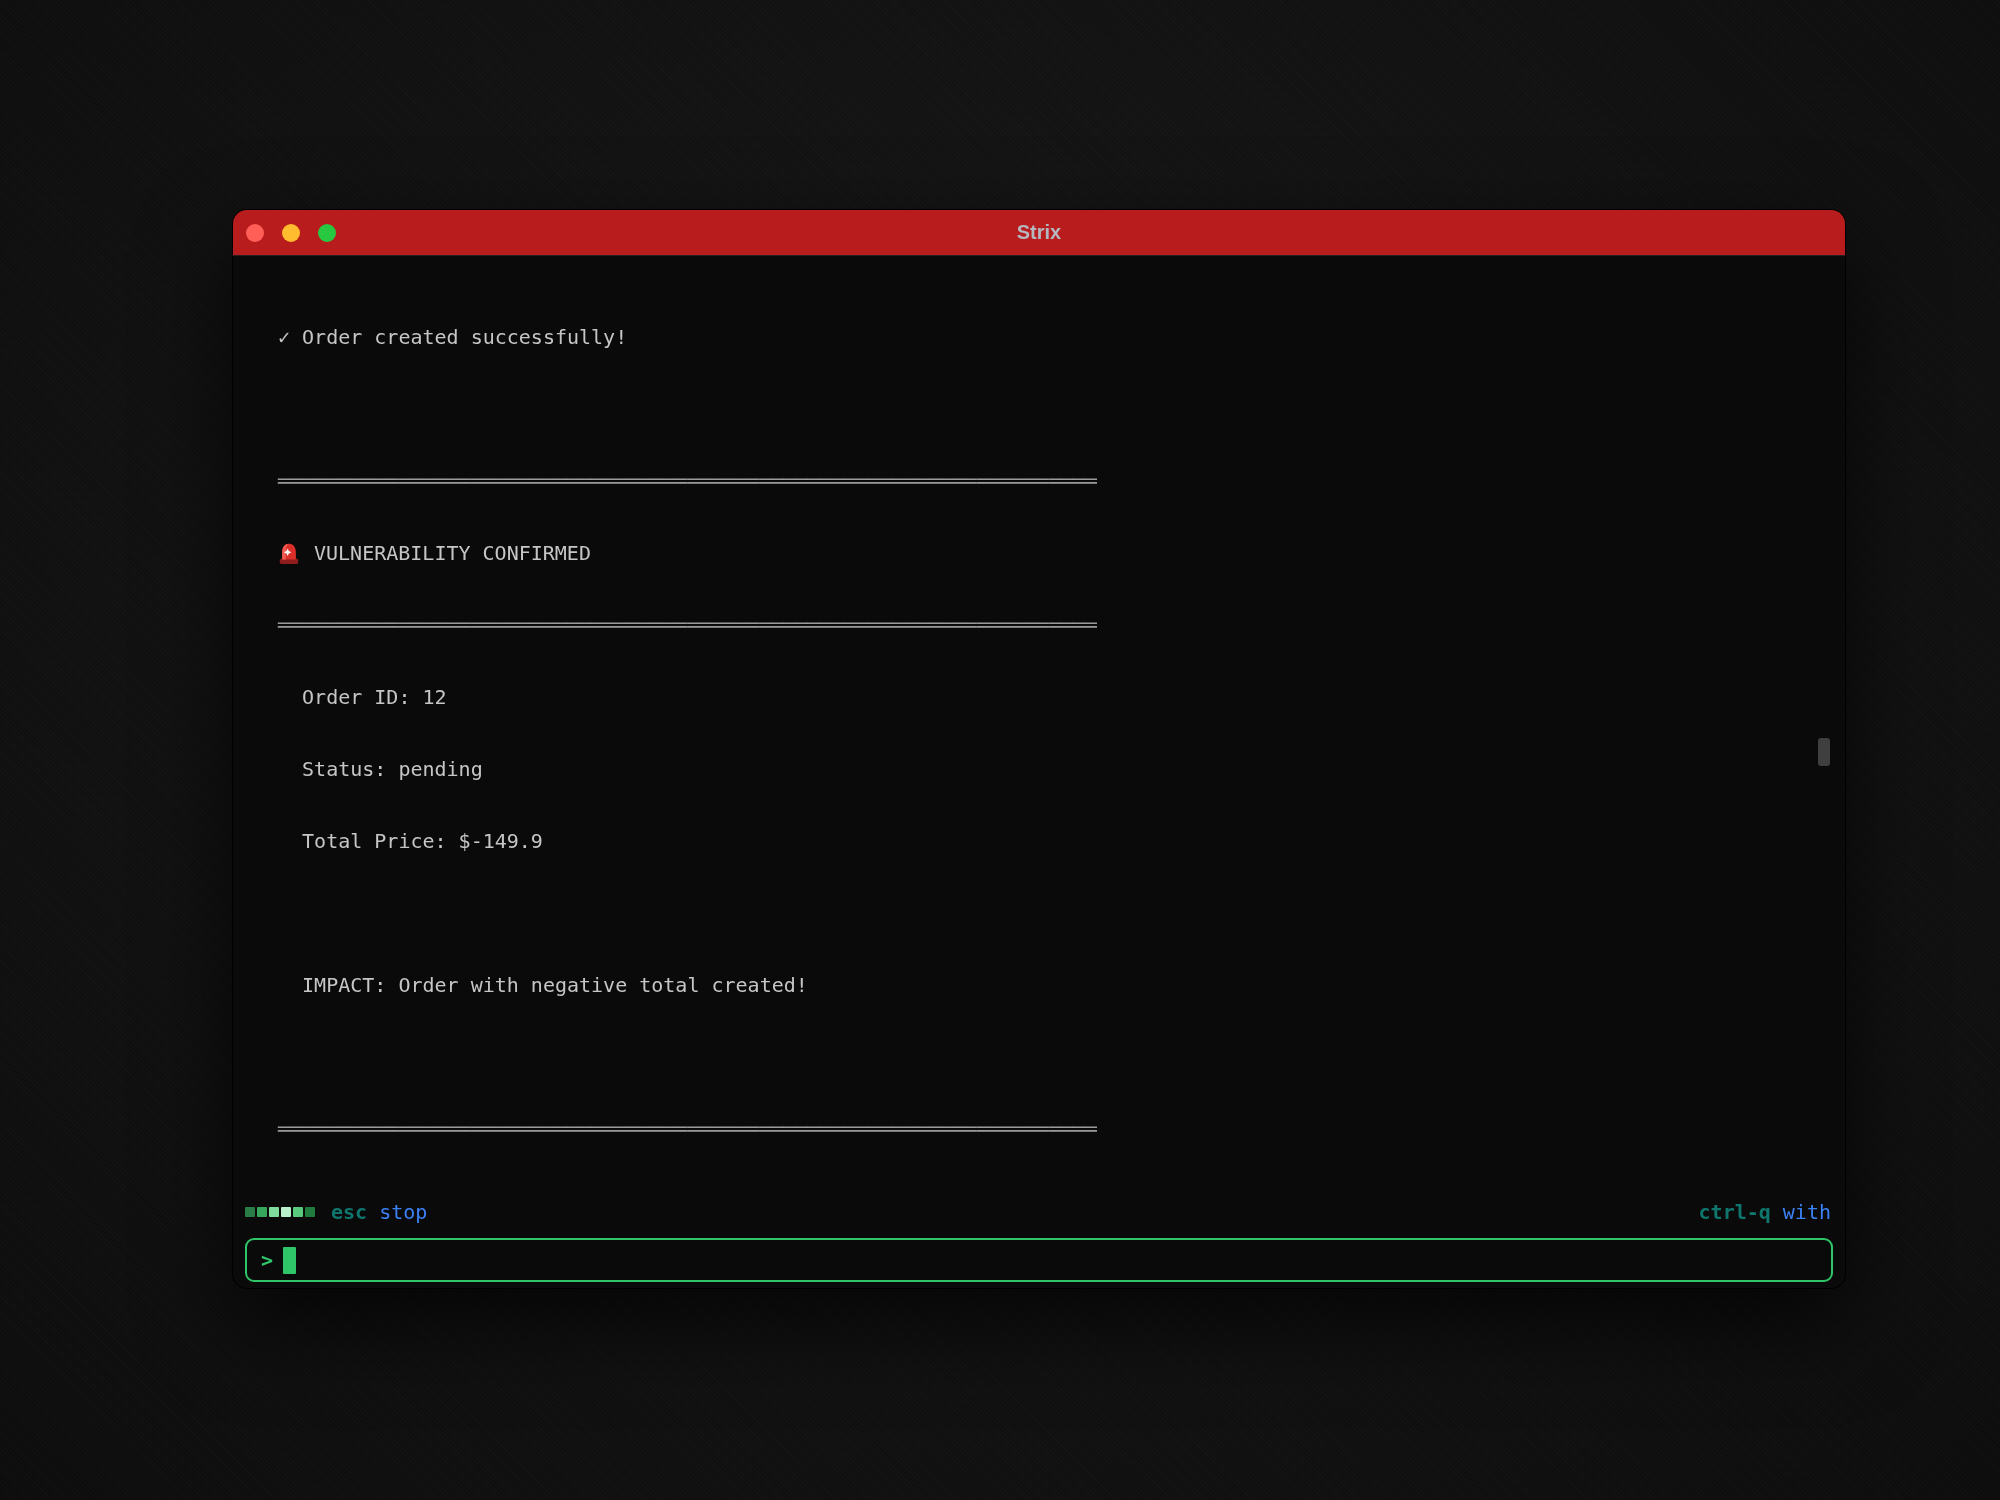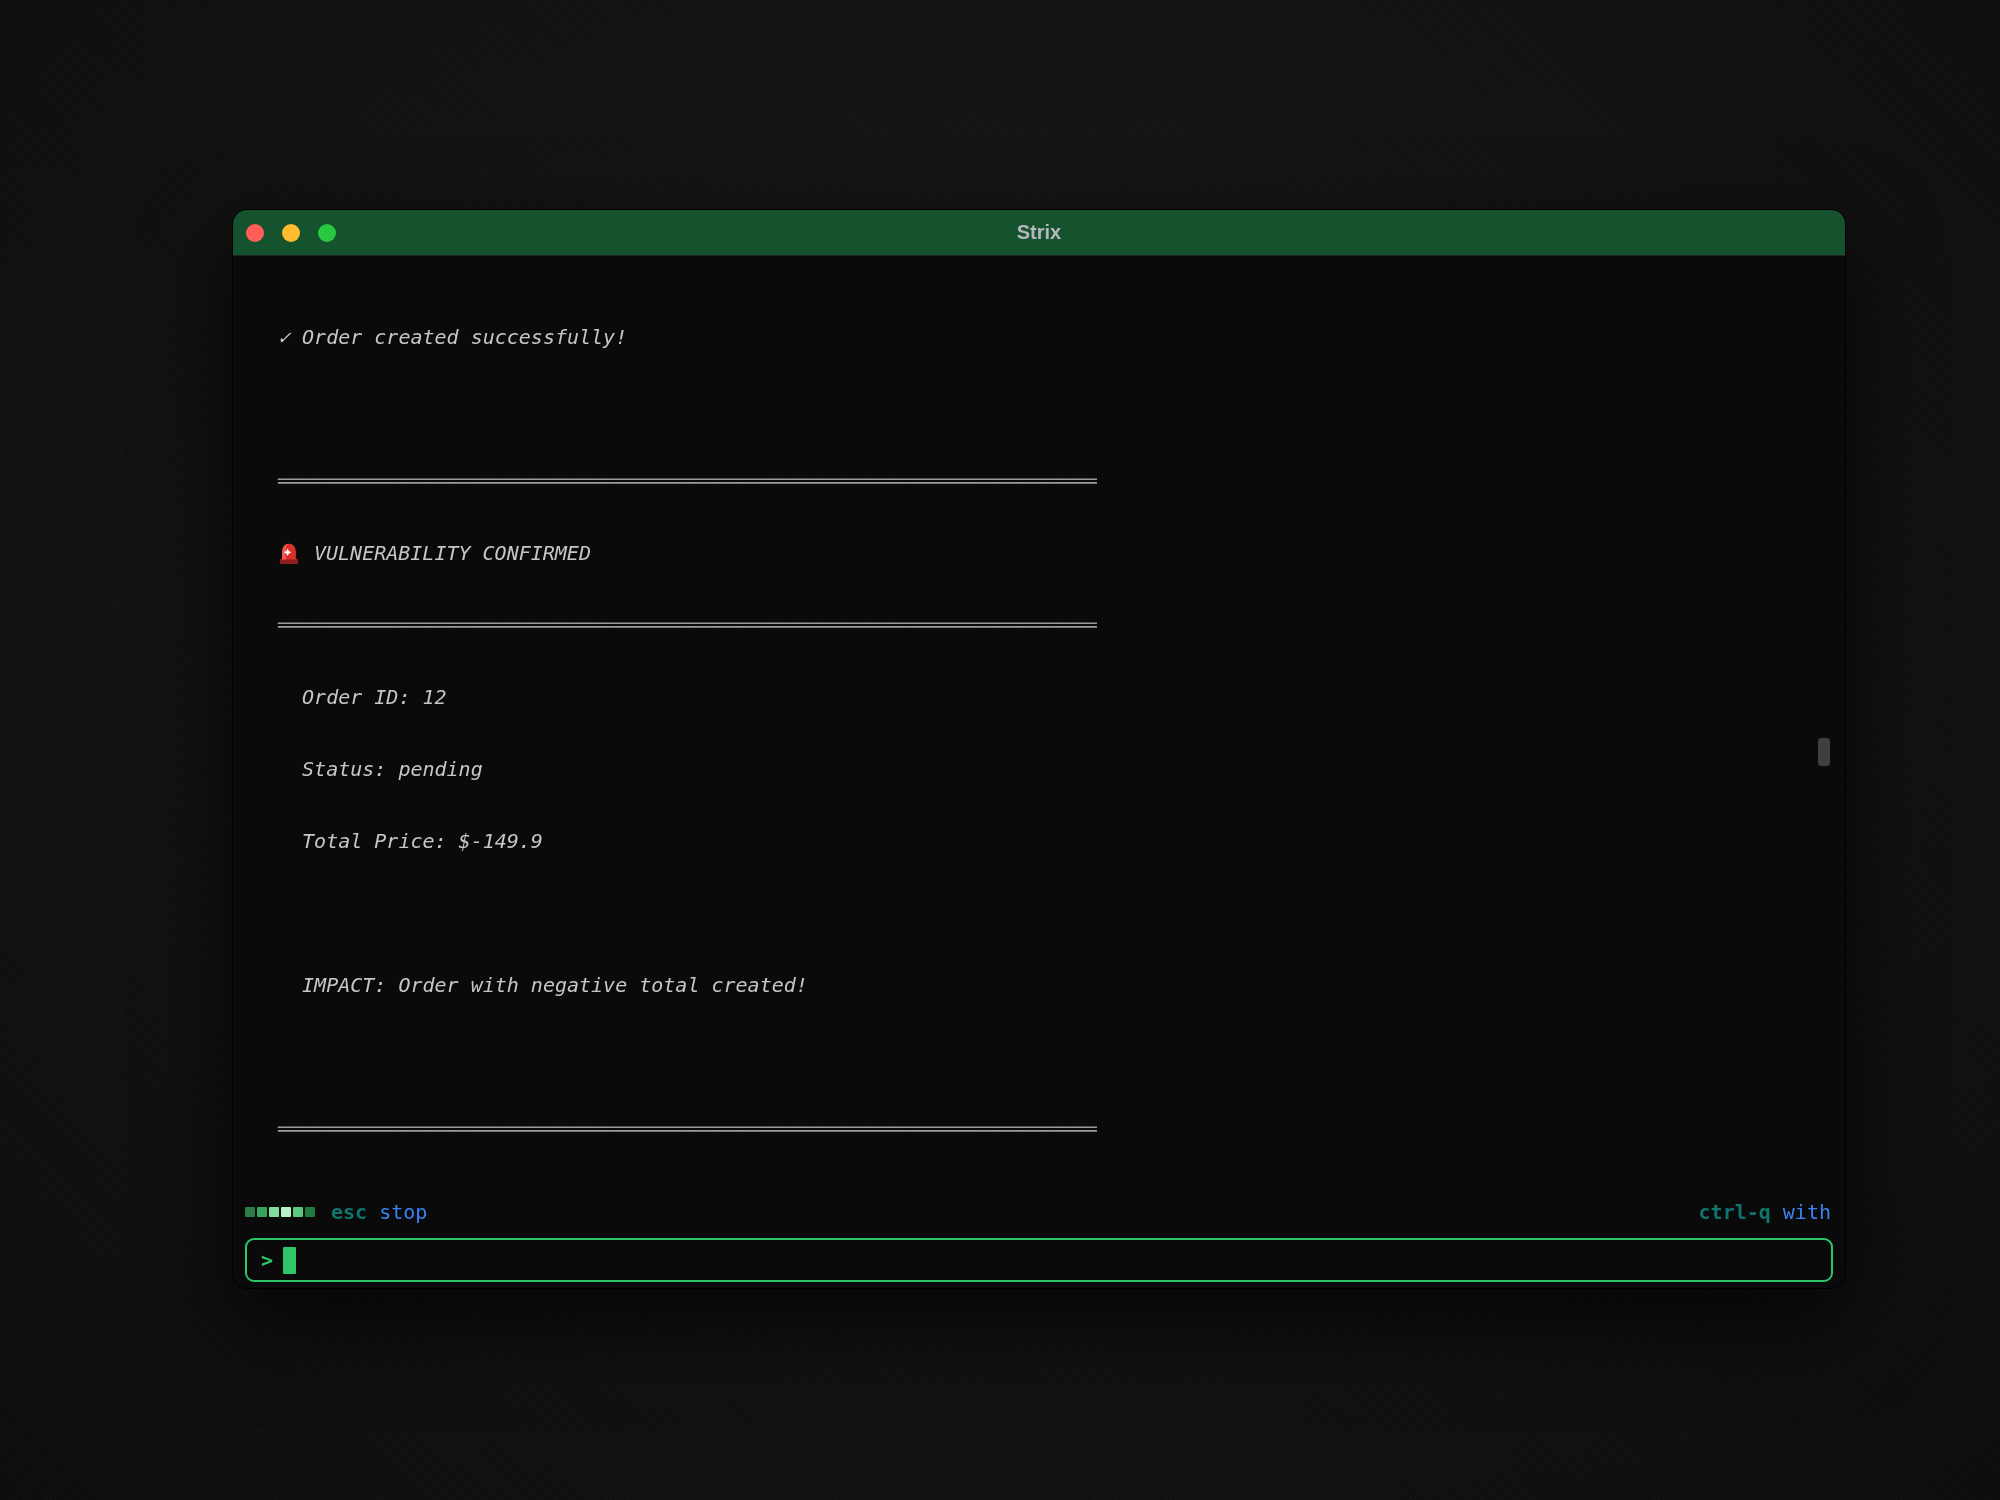--- a/index.html
+++ b/index.html
@@ -16,37 +16,37 @@
       repeating-linear-gradient(-45deg, rgba(0,0,0,0.05) 0 1px, transparent 1px 4px);
   }
 
   .window{
     position:absolute;left:233px;top:210px;width:1612px;height:1078px;
     background:#0a0a0a;border-radius:14px;
     box-shadow:0 34px 90px rgba(0,0,0,0.75), 0 0 0 1px #000;
     display:flex;flex-direction:column;z-index:2;
   }
   .titlebar{
-    height:45px;flex:0 0 45px;background:#14532d;border-radius:14px 14px 0 0;
+    height:45px;flex:0 0 45px;background:#b91c1c;border-radius:14px 14px 0 0;
     position:relative;display:flex;align-items:center;
     border-bottom:1px solid #222;
   }
   .traffic{display:flex;gap:18px;padding-left:13px;}
   .light{width:18px;height:18px;border-radius:50%;}
   .win-title{
     position:absolute;left:0;right:0;text-align:center;
     font-family:"Liberation Sans", sans-serif;font-weight:bold;font-size:20px;color:#b4b7c0;
   }
 
   .term{
     flex:0 0 930px;height:930px;overflow:hidden;position:relative;
     font-size:20px;line-height:24px;color:#c6c6c6;
   }
   .toplines{padding:21px 40px 0 45px;white-space:pre;}
-  .line{height:24px;font-style:italic;}
+  .line{height:24px;}
   .blank{height:24px;}
   .sep{color:#9b9b9b;}
   .banner-line{display:flex;align-items:center;}
   .banner-line .icon{margin-right:14px;display:inline-flex;}
   .indent{padding-left:2ch;}
   .check{color:#c6c6c6;margin-right:1ch;}
 
   .scroll-thumb{
     position:absolute;right:15px;top:482px;width:12px;height:28px;
     background:#3f3f3f;border-radius:3px;

